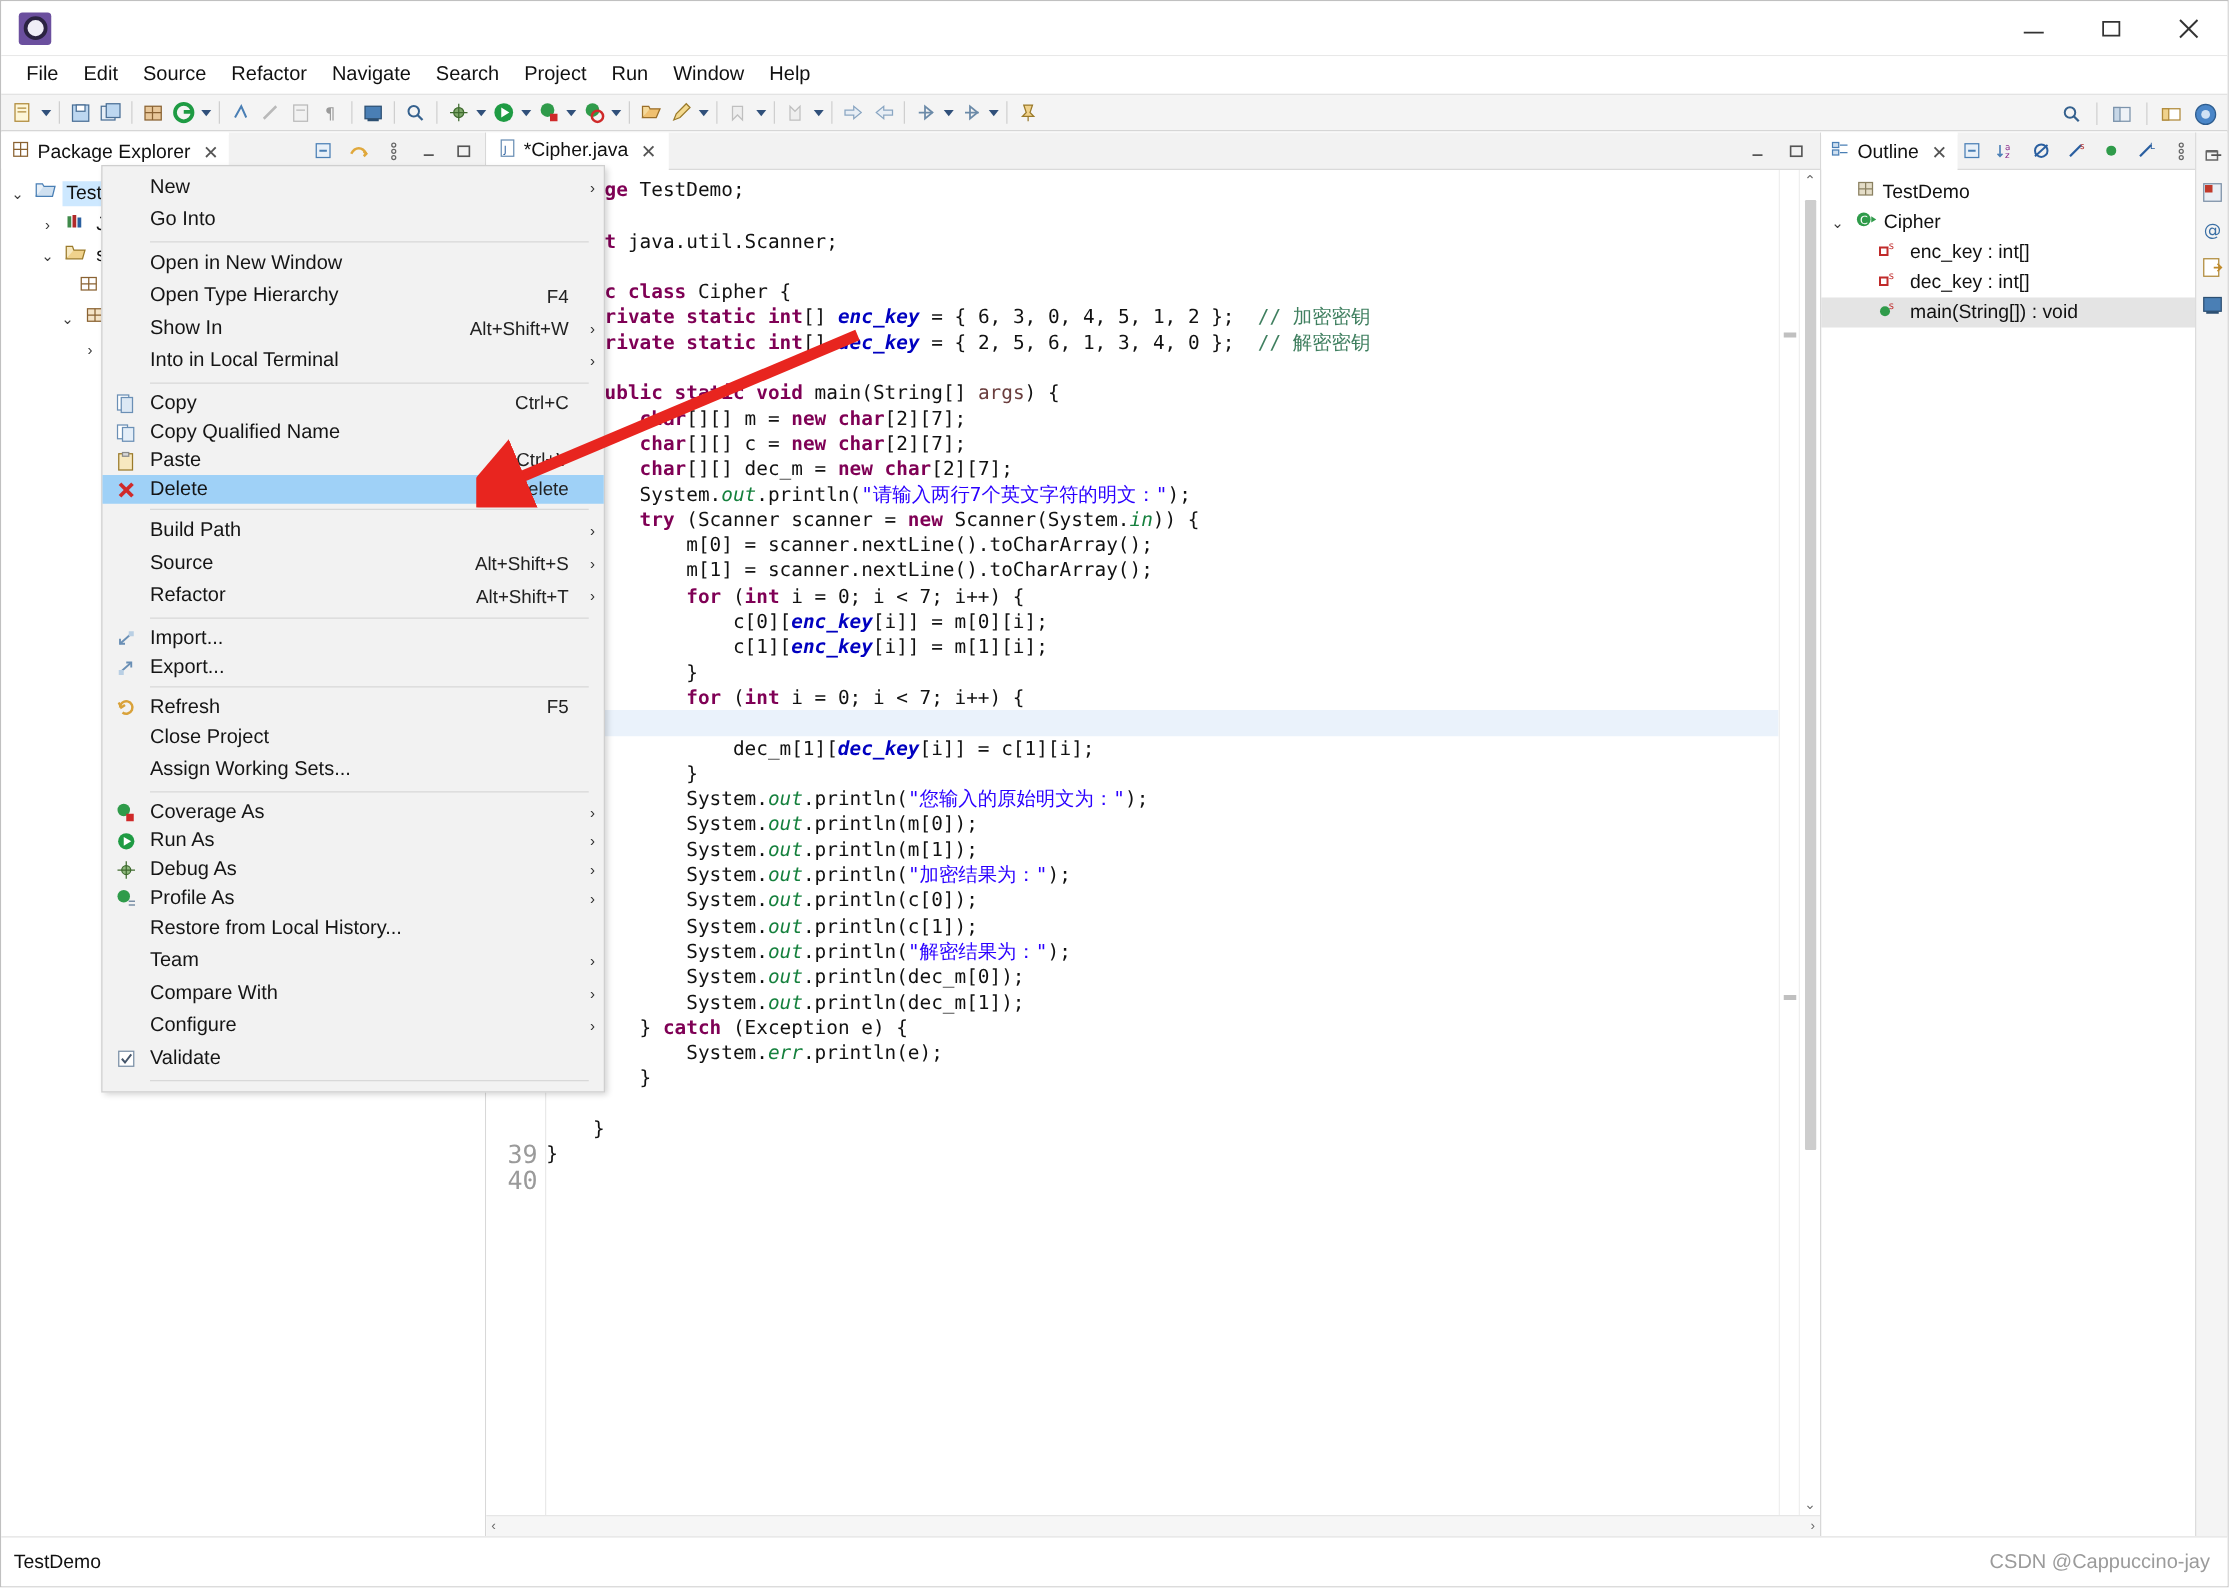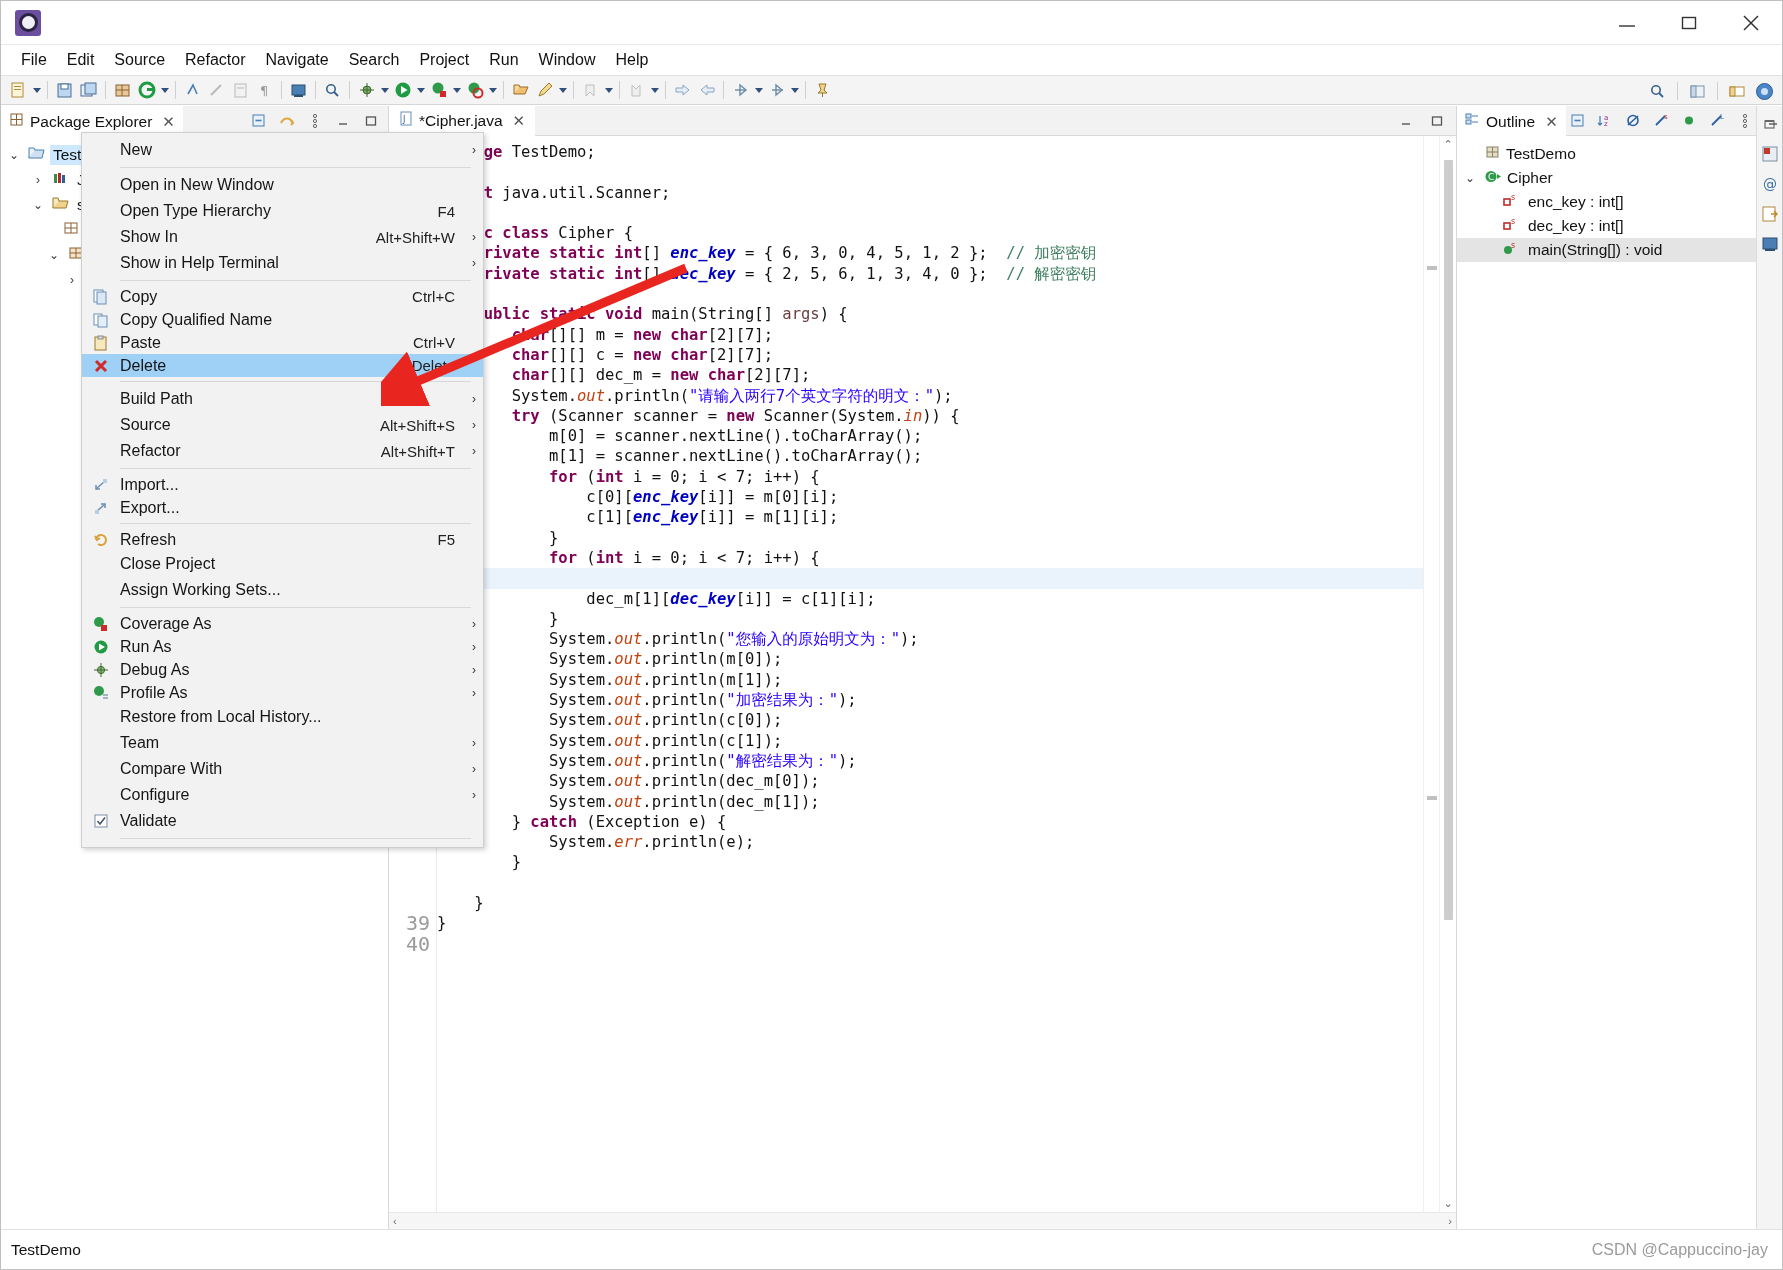--- a/index.html
+++ b/index.html
@@ -69,21 +69,21 @@
 
   .codewrap { flex:1; display:flex; position:relative; overflow:hidden; }
   .gutter { width:48px; background:#fff; border-right:1px solid #e9e9e9; padding-top:6px;
             text-align:right; }
   .gutter div { height:20.3px; line-height:20.3px; font-family:"DejaVu Sans Mono", monospace;
                 font-size:20px; color:#9a9a9a; padding-right:6px; }
   .code { flex:1; padding-top:6px; overflow:hidden; position:relative; }
   .code pre { font-family:"DejaVu Sans Mono", monospace; font-size:15.5px; line-height:20.3px;
               color:#111; white-space:pre; margin:0; }
   .kw { color:#7f0055; font-weight:bold; }
-  .fld { color:#c2410c; font-style:italic; }
+  .fld { color:#15803d; font-style:italic; }
   .cmt { color:#3f7f5f; }
   .str { color:#2a00ff; }
   .par { color:#6a3e3e; }
   .sfld { color:#0000c0; font-style:italic; font-weight:bold; }
   .hl-line { position:absolute; left:0; right:0; height:20.3px; background:#eaf2fb; }
 
   
   .vscroll { width:17px; background:#fff; border-left:1px solid #efefef; position:relative; }
   .vscroll .arrowup, .vscroll .arrowdn { height:17px; display:flex; align-items:center; justify-content:center;
         color:#6a6a6a; font-size:11px; }
@@ -752,20 +752,26 @@
     <span class="status-right">CSDN @Cappuccino-jay</span>
   </div>
 
   <div class="ctxmenu" id="ctxmenu">
       <div class="citem cbig">
         <span class="cicon"></span>
         <span class="ctext">New</span>
         <span class="caccel"></span>
         <span class="carrow">›</span>
       </div>
+      <div class="citem cbig">
+        <span class="cicon"></span>
+        <span class="ctext">Go Into</span>
+        <span class="caccel"></span>
+        <span class="carrow"></span>
+      </div>
       <div class="csep"></div>
       <div class="citem cbig">
         <span class="cicon"></span>
         <span class="ctext">Open in New Window</span>
         <span class="caccel"></span>
         <span class="carrow"></span>
       </div>
       <div class="citem cbig">
         <span class="cicon"></span>
         <span class="ctext">Open Type Hierarchy</span>
@@ -773,21 +779,21 @@
         <span class="carrow"></span>
       </div>
       <div class="citem cbig">
         <span class="cicon"></span>
         <span class="ctext">Show In</span>
         <span class="caccel">Alt+Shift+W</span>
         <span class="carrow">›</span>
       </div>
       <div class="citem cbig">
         <span class="cicon"></span>
-        <span class="ctext">Show in Help Terminal</span>
+        <span class="ctext">Into in Local Terminal</span>
         <span class="caccel"></span>
         <span class="carrow">›</span>
       </div>
       <div class="csep"></div>
       <div class="citem">
         <span class="cicon">
           <svg width="16" height="16">
             <rect x="1" y="1" width="9" height="12" fill="#fff" stroke="#6a8fb5"></rect>
             <rect x="4" y="3" width="9" height="12" fill="#dce8f4" stroke="#6a8fb5"></rect>
           </svg>

